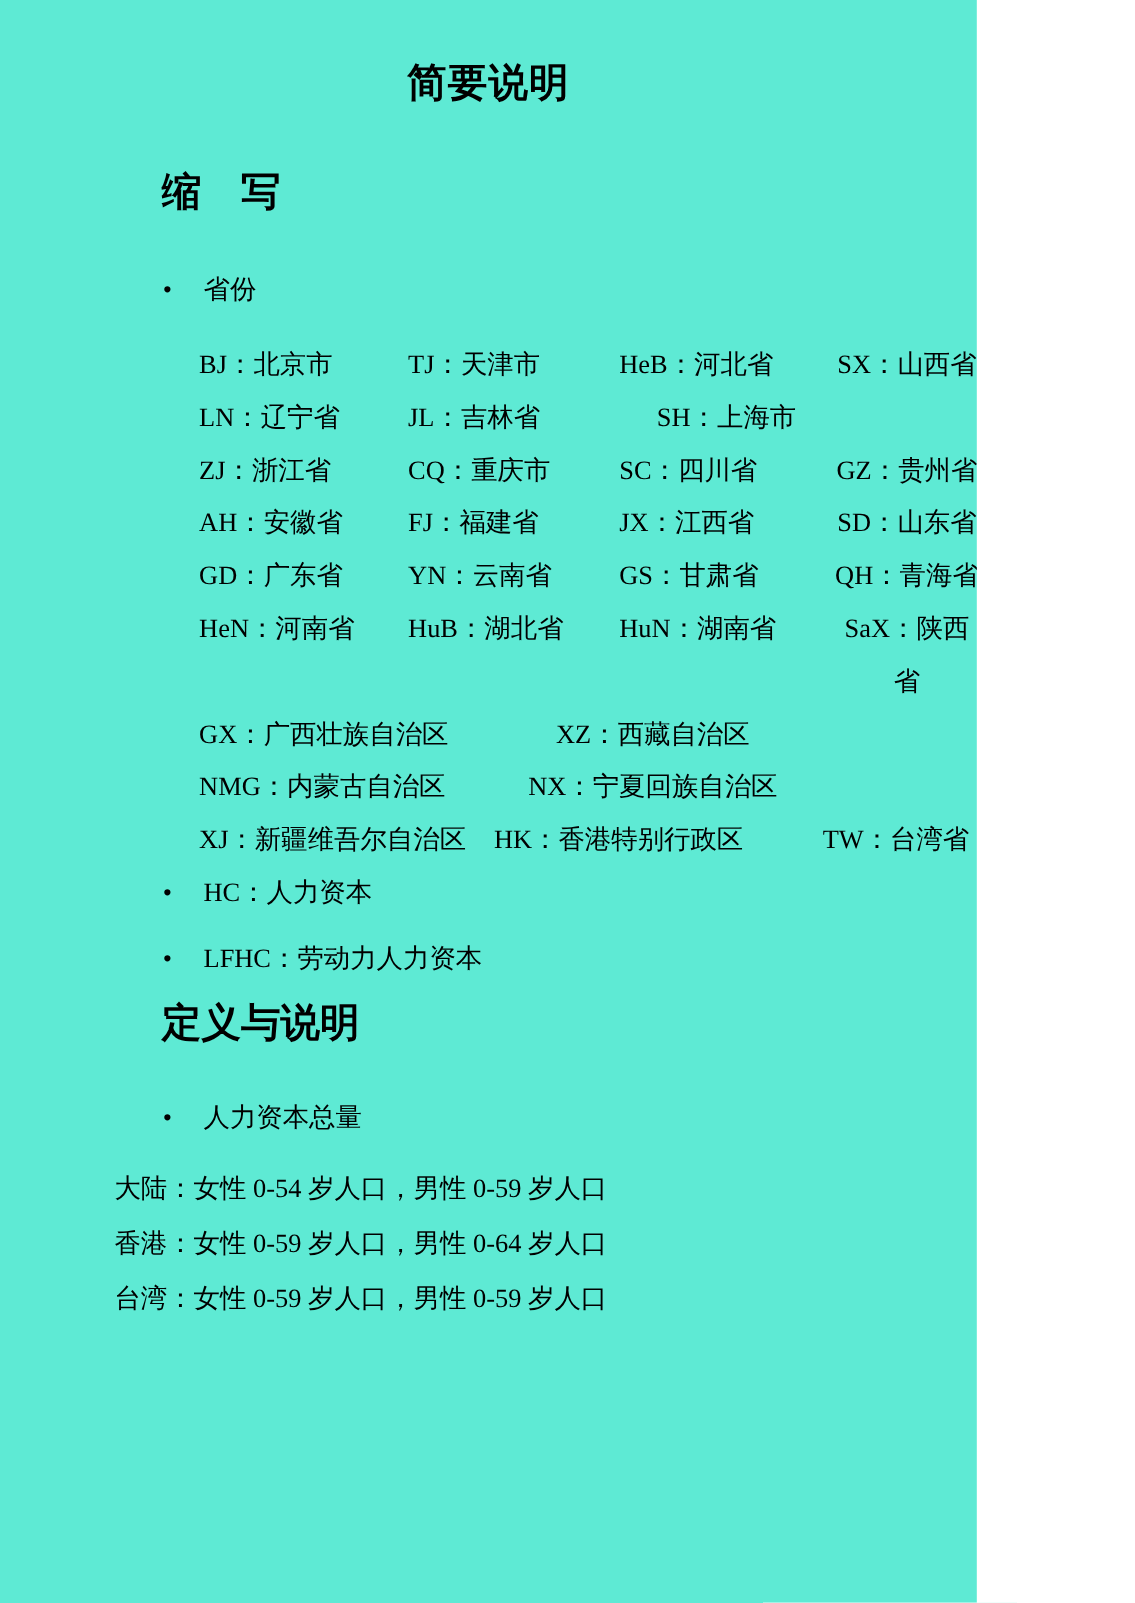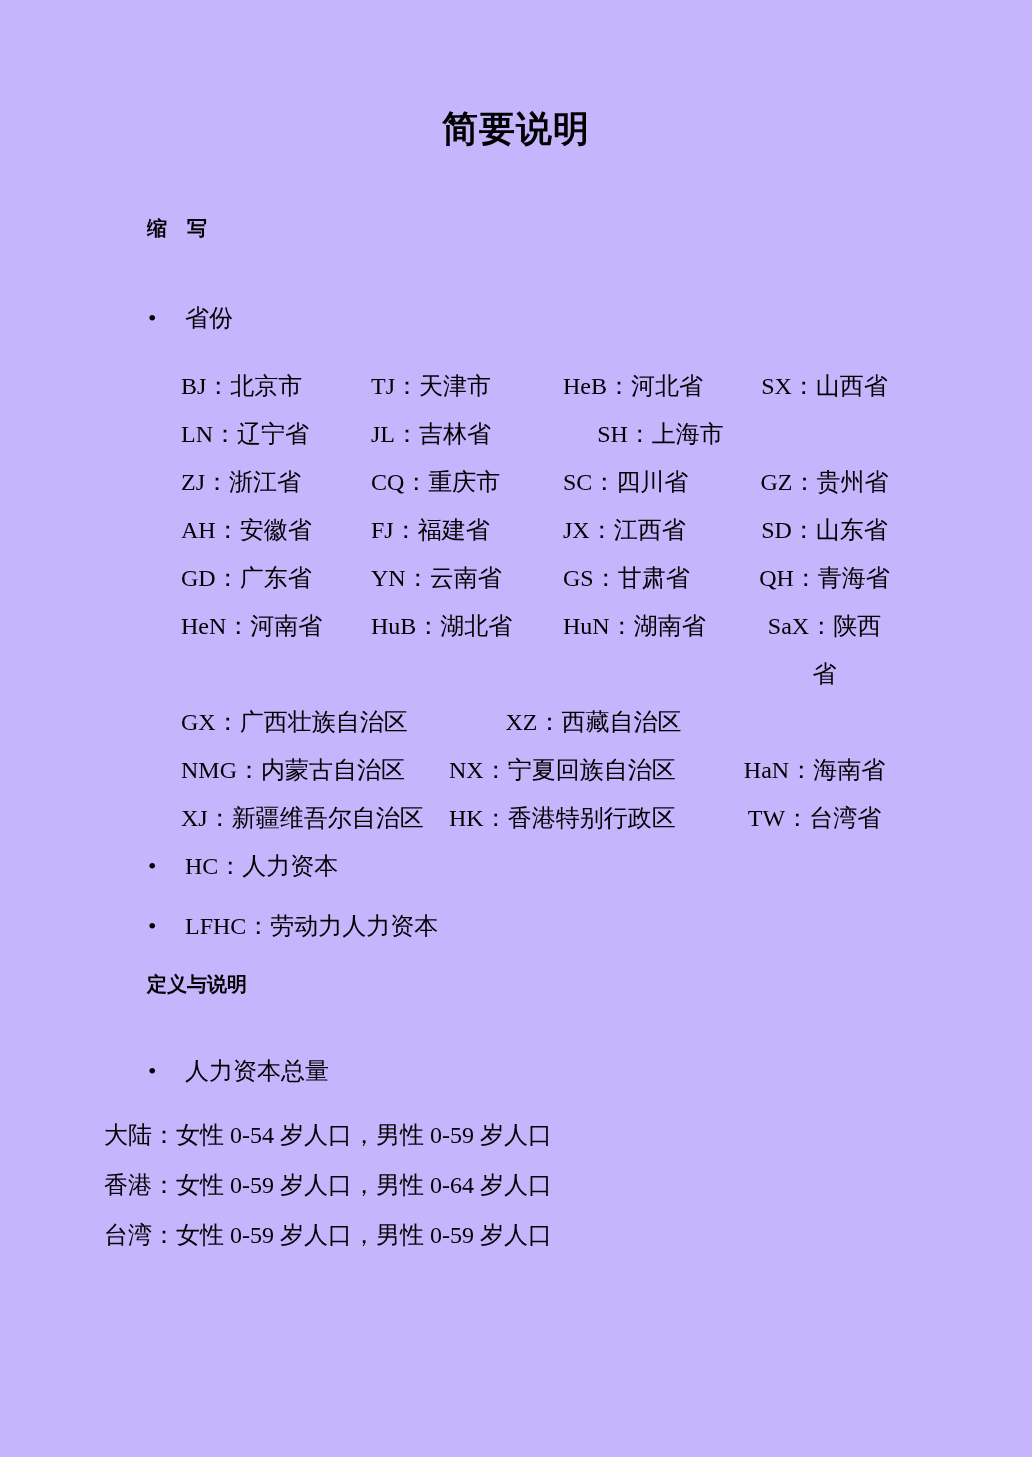--- a/index.html
+++ b/index.html
@@ -8,40 +8,40 @@
     padding: 0;
     background: #ffffff;
   }
   body {
     width: 1032px;
     font-family: "Liberation Serif", "DejaVu Serif", serif;
     color: #000000;
   }
   .page {
     position: relative;
-    width: 1032px;
+    width: 888px;
     height: 1457px;
-    background: #c4b5fd;
+    background: #5eead4;
     overflow: hidden;
-    padding-top: 107px;
+    padding-top: 53px;
     box-sizing: border-box;
   }
   .doc-title {
     margin: 0;
     font-family: "Liberation Sans", "DejaVu Sans", sans-serif;
     font-weight: bold;
     font-size: 36px;
     line-height: 44px;
     text-align: center;
     letter-spacing: 1px;
   }
   .section-heading {
     margin: 0 0 0 147px;
     font-weight: bold;
-    font-size: 20px;
+    font-size: 36px;
     line-height: 40px;
   }
   .heading-abbr { margin-top: 57px; }
   .heading-def  { margin-top: 14px; }
 
   .bullet-li {
     display: flex;
     margin-left: 148px;
     font-size: 24px;
     line-height: 48px;
@@ -126,21 +126,20 @@
       <span class="cell">HuN：湖南省</span>
       <span class="cell">SaX：陕西省</span>
     </div>
     <div class="abbr-row cols3">
       <span class="cell">GX：广西壮族自治区</span>
       <span class="cell">XZ：西藏自治区</span>
     </div>
     <div class="abbr-row cols3">
       <span class="cell">NMG：内蒙古自治区</span>
       <span class="cell">NX：宁夏回族自治区</span>
-      <span class="cell">HaN：海南省</span>
     </div>
     <div class="abbr-row cols3">
       <span class="cell">XJ：新疆维吾尔自治区</span>
       <span class="cell">HK：香港特别行政区</span>
       <span class="cell">TW：台湾省</span>
     </div>
   </div>
 
   <div class="bullet-li li-hc">
     <span class="dot">•</span>

